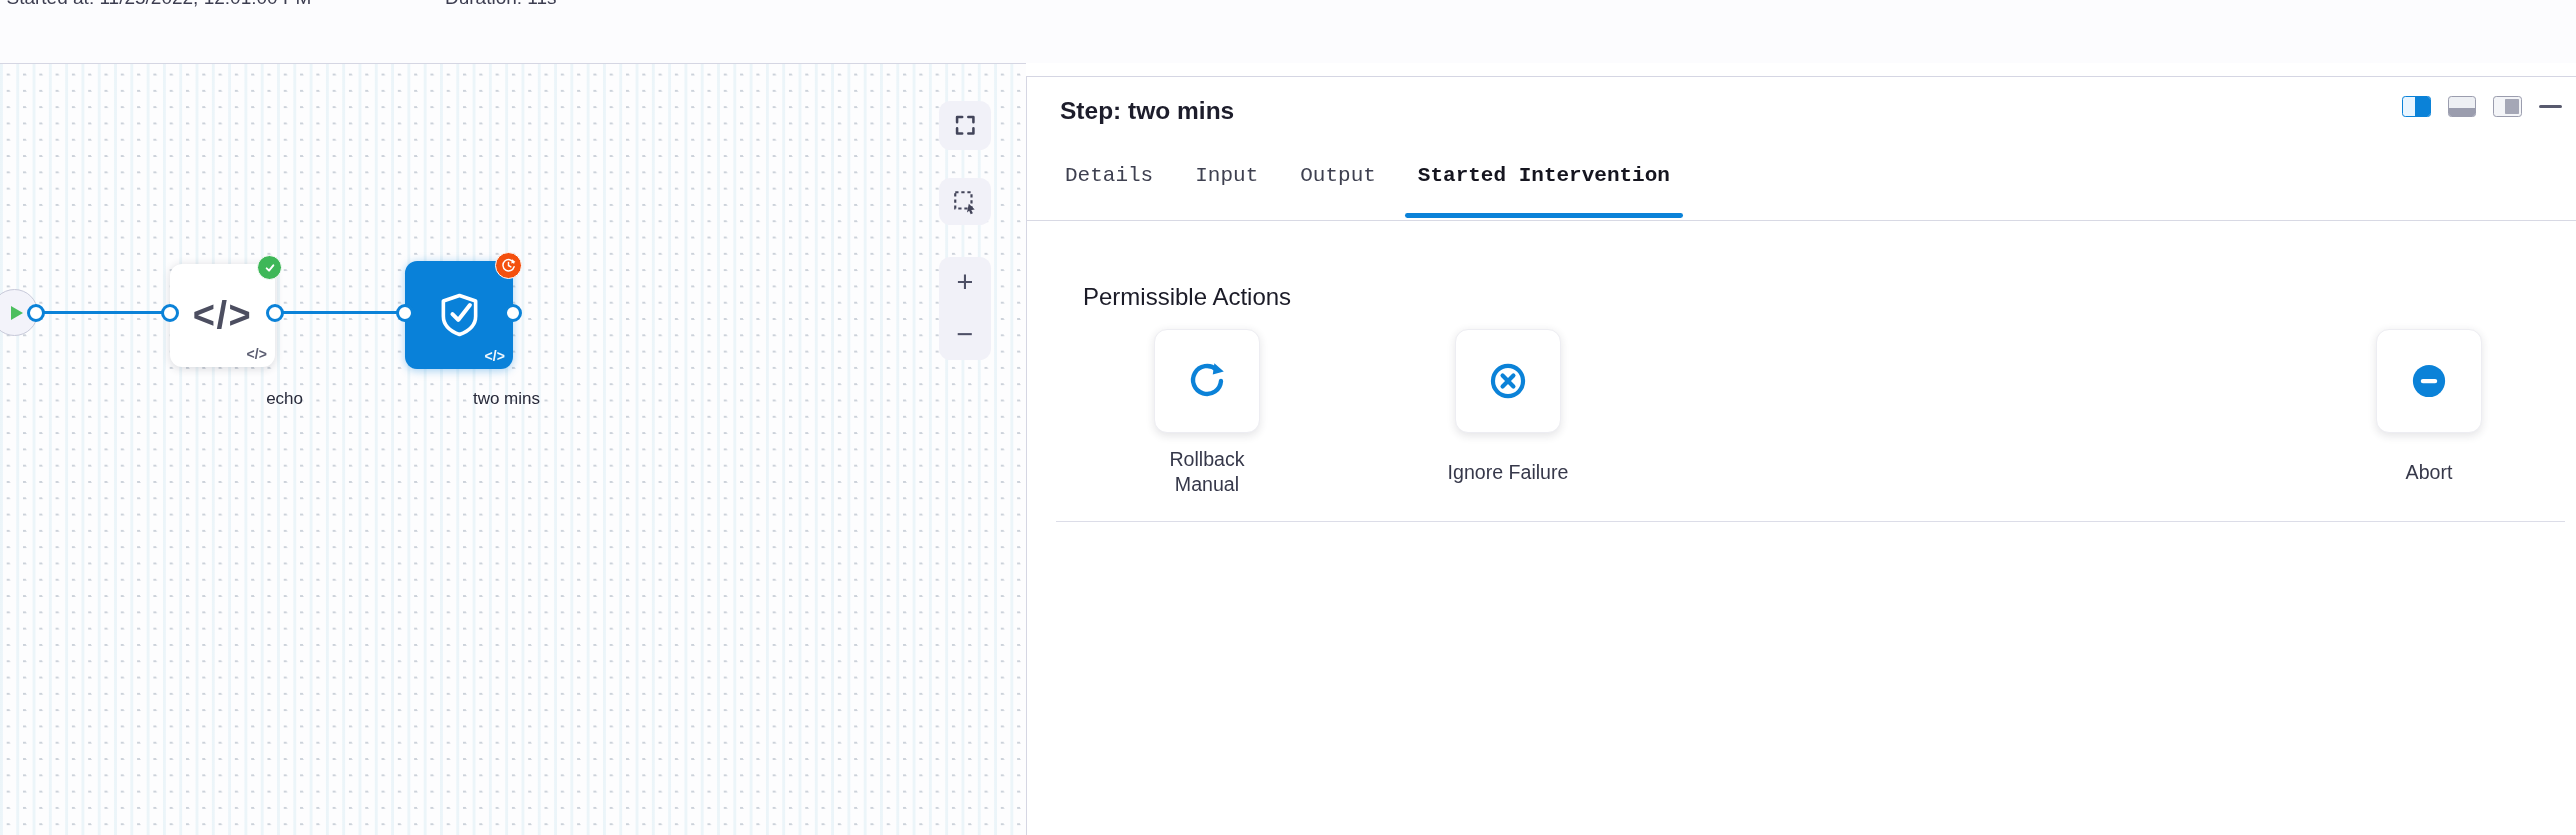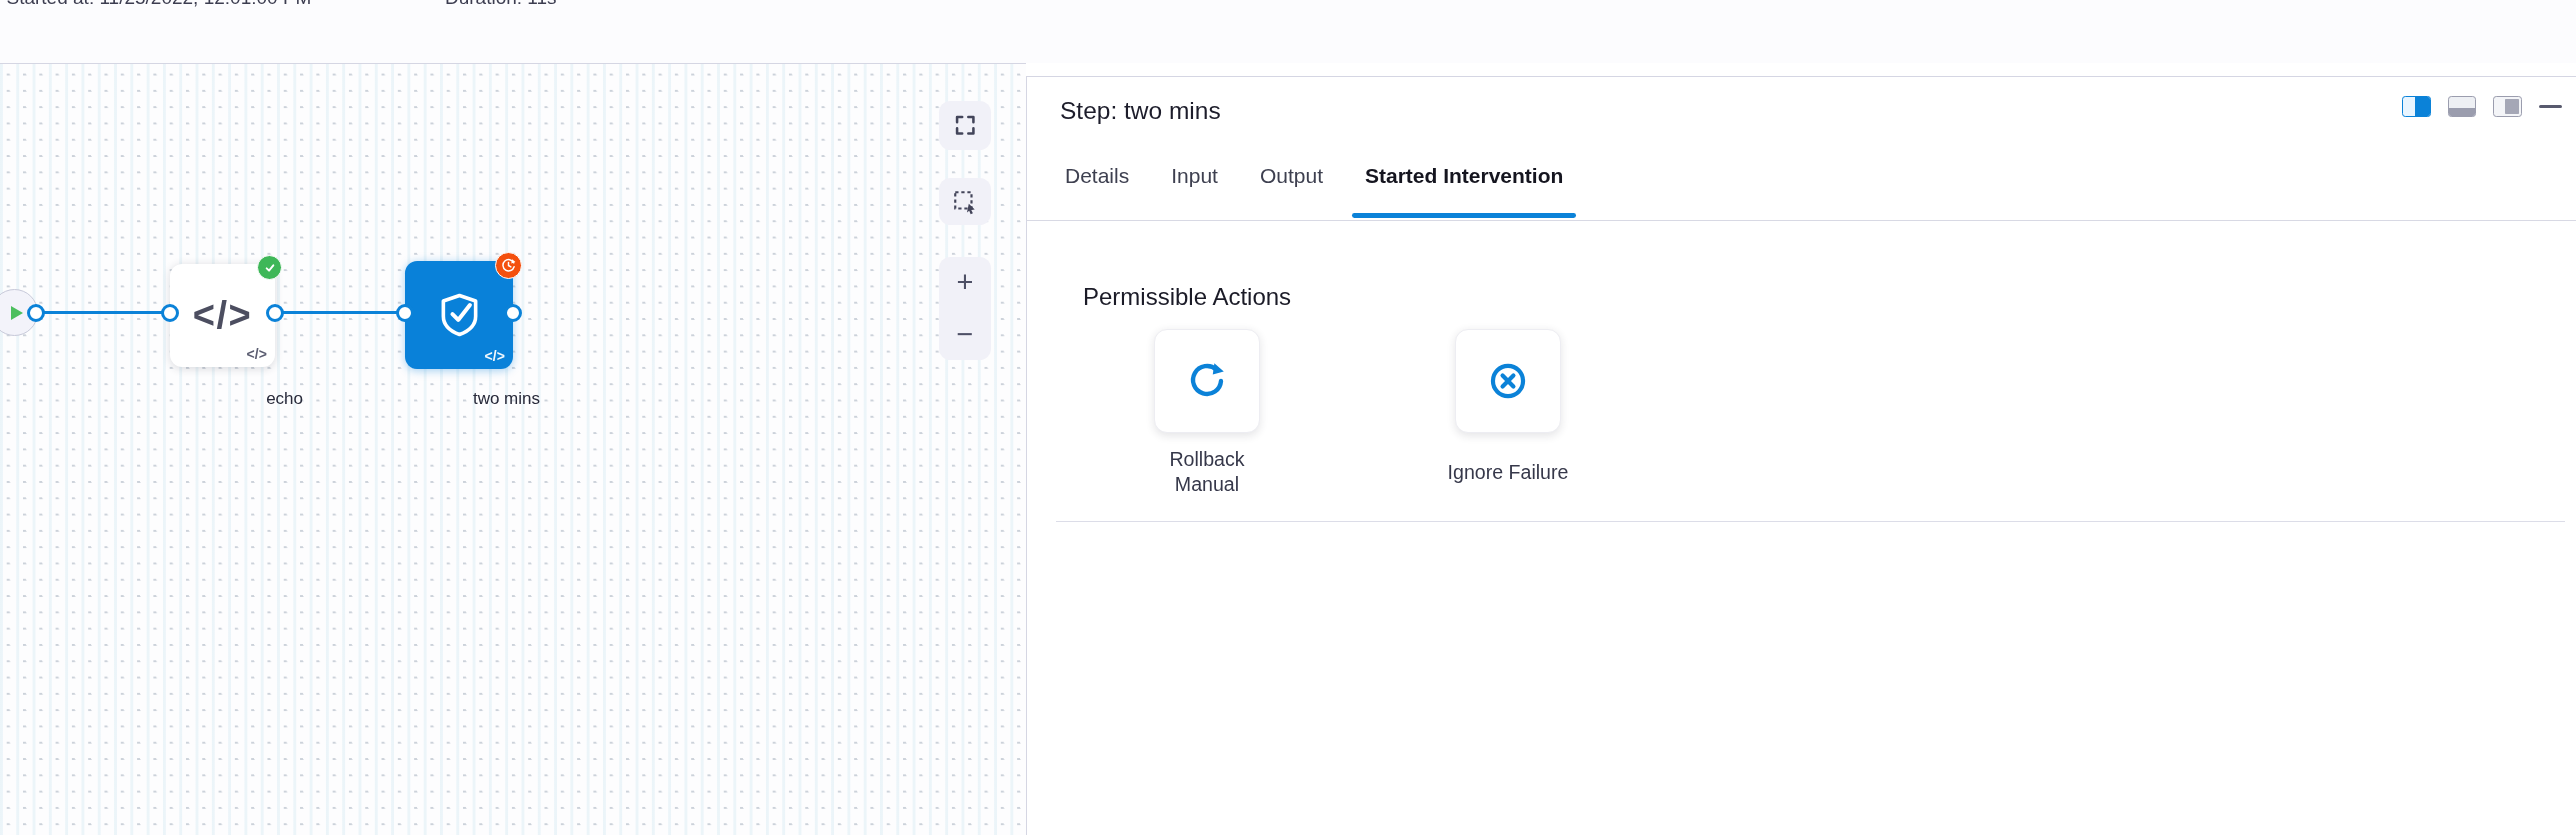--- a/index.html
+++ b/index.html
@@ -54,34 +54,34 @@
   .cv-btn { position:absolute; left:939px; width:52px; background:#f1f1f8; border-radius:11.4px;
     display:flex; align-items:center; justify-content:center; }
   .cv-expand { top:37px; height:49px; }
   .cv-marquee { top:114px; height:47px; }
   .cv-zoom { top:193px; height:103px; flex-direction:column; justify-content:space-around; }
   .zoom-glyph { font-size:29px; line-height:29px; color:#4e5066; font-weight:400; }
 
   
   .panel { position:absolute; left:1026px; top:76px; width:1550px; height:760px; background:#fff;
     border-left:0.8px solid #d5d6e3; border-top:0.8px solid #d5d6e3; }
-  .panel-title { position:absolute; left:33px; top:19.6px; font-size:24.5px; font-weight:400; color:#1d1d2b; }
+  .panel-title { position:absolute; left:33px; top:19.6px; font-size:24.5px; font-weight:700; color:#1d1d2b; }
 
   .win-controls { position:absolute; left:1375px; top:19px; display:flex; gap:17px; align-items:center; height:21px; }
   .wc-box { position:relative; width:28.6px; height:21px; border-radius:3.3px; overflow:hidden; }
   .wc-left-active { border:1.6px solid #0b82d8; background:#e9f5ff; }
   .wc-left-active .wc-fill { position:absolute; right:0; top:0; bottom:0; width:55%; background:#0b82d8; }
   .wc-bottom { border:1.6px solid #9b9dae; background:#eef0f4; }
   .wc-bottom .wc-fill { position:absolute; left:0; right:0; bottom:0; height:42%; background:#9b9dae; }
   .wc-right { border:1.6px solid #9b9dae; background:#f4f5f8; }
   .wc-right .wc-fill { position:absolute; right:1.6px; top:1.6px; bottom:1.6px; width:55%; background:#a5a7b6; border-radius:0.8px; }
   .wc-minus { width:23px; height:3.3px; background:#585a6e; border-radius:1.6px; }
 
   .tabs { position:absolute; left:38px; top:84px; display:flex; gap:42px; }
-  .tab { position:relative; font-size:21px; line-height:29px; color:#3e4050; cursor:default; }
+  .tab { position:relative; font-size:21px; line-height:29px; color:#3e4050; cursor:default;font-family:Liberation Mono, monospace; }
   .tab.active { font-weight:700; color:#15151f; }
   .tab.active::after { content:""; position:absolute; left:-13px; right:-13px; top:52px; height:4.9px;
     border-radius:2.4px; background:#0b82d8; }
   .tabs-divider { position:absolute; left:0; right:0; top:143px; height:0.8px; background:#d8d9e4; }
 
   .section-title { position:absolute; left:56px; top:206px; font-size:24px; font-weight:500; color:#1b1b27; }
 
   .action { position:absolute; top:252px; width:196px; display:flex; flex-direction:column; align-items:center; }
   .action-card { width:106px; height:104px; background:#fff; border:0.8px solid #ededf2; border-radius:13px;
     box-shadow:0 2.4px 8.2px rgba(40,41,61,.12); display:flex; align-items:center; justify-content:center; }
@@ -203,18 +203,27 @@
         <svg width="42" height="42" viewBox="0 0 24 24">
           <circle cx="12" cy="12" r="8.6" fill="none" stroke="#0b82d8" stroke-width="2.4"></circle>
           <path d="M8.9 8.9 L15.1 15.1 M15.1 8.9 L8.9 15.1" fill="none" stroke="#0b82d8" stroke-width="2.4" stroke-linecap="round"></path>
         </svg>
       </div>
       <div class="action-label">Ignore Failure</div>
     </div>
 
 
 
+    <div class="action a5">
+      <div class="action-card">
+        <svg width="42" height="42" viewBox="0 0 24 24">
+          <circle cx="12" cy="12" r="9.2" fill="#0b82d8"></circle>
+          <rect x="7.3" y="10.8" width="9.4" height="2.5" rx="1.25" fill="#fff"></rect>
+        </svg>
+      </div>
+      <div class="action-label">Abort</div>
+    </div>
 
     <div class="bottom-divider"></div>
   </div>
 
 </div>
 
 
 </body></html>

